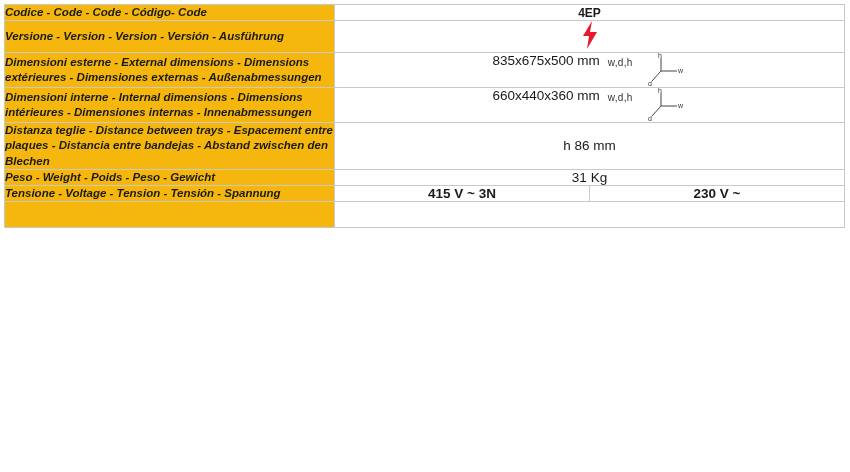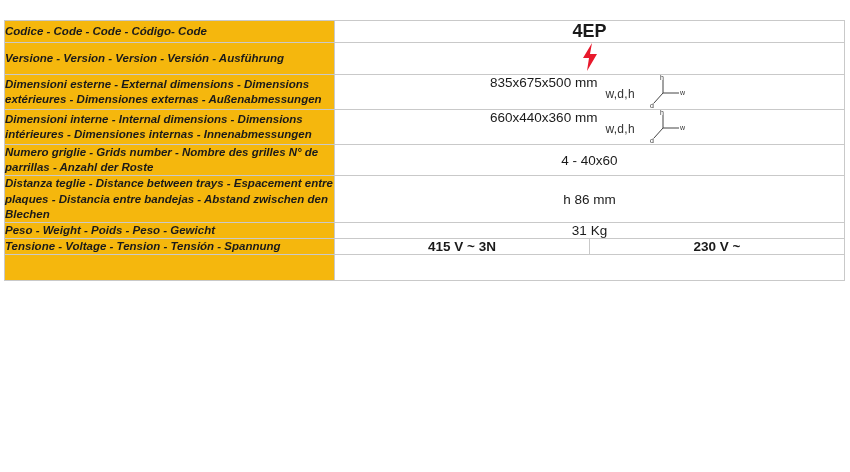--- a/index.html
+++ b/index.html
@@ -16,21 +16,21 @@
   .sheet {
     width: 850px;
     height: 472px;
     position: relative;
     background: #ffffff;
     box-sizing: border-box;
   }
   table.spec {
     border-collapse: collapse;
     width: 806px;
-    margin: 20px 0 0 4px;
+    margin: 4px 0 0 4px;
     table-layout: fixed;
   }
   table.spec td {
     border: 1px solid #c9c9c9;
     padding: 0;
     vertical-align: middle;
   }
   td.label {
     width: 330px;
     background: #f5b70d;
@@ -46,34 +46,34 @@
   td.value {
     background: #ffffff;
     text-align: center;
     font-size: 13.5px;
     color: #1a1a1a;
     padding: 8px 6px;
     box-sizing: border-box;
   }
   .row-code td.value {
     font-weight: bold;
-    font-size: 18px;
+    font-size: 12px;
   }
   .dims-wrap {
     display: inline-flex;
     justify-content: center;
     gap: 8px;
   }
   .dims-text { font-size: 13.5px; }
   .axis-label {
-    font-size: 12px;
+    font-size: 10px;
     color: #333;
     letter-spacing: 0.3px;
     position: relative;
-    top: 12px;
+    top: 4px;
   }
   .axis-svg { display: block; }
   .bolt {
     display: inline-block;
     line-height: 1;
   }
   .split-left, .split-right {
     text-align: center;
     font-size: 13.5px;
     font-weight: bold;
@@ -140,24 +140,20 @@
                 <line x1="20" y1="18" x2="11" y2="28" stroke="#444" stroke-width="1"></line>
                 <text x="17" y="5" font-family="Liberation Sans, sans-serif" font-size="7" fill="#333">h</text>
                 <text x="37" y="20" font-family="Liberation Sans, sans-serif" font-size="7" fill="#333">w</text>
                 <text x="7" y="33" font-family="Liberation Sans, sans-serif" font-size="7" fill="#333">d</text>
               </svg>
             </span>
           </span>
         </td>
       </tr>
 
-      <tr>
-        <td class="label">Numero griglie - Grids number - Nombre des grilles N° de parrillas - Anzahl der Roste</td>
-        <td class="value" colspan="2">4 - 40x60</td>
-      </tr>
 
       <tr>
         <td class="label">Distanza teglie - Distance between trays -  Espacement entre plaques - Distancia entre bandejas - Abstand zwischen den Blechen</td>
         <td class="value" colspan="2">h 86 mm</td>
       </tr>
 
 
       <tr>
         <td class="label">Peso - Weight - Poids - Peso - Gewicht</td>
         <td class="value" colspan="2">31 Kg</td>

